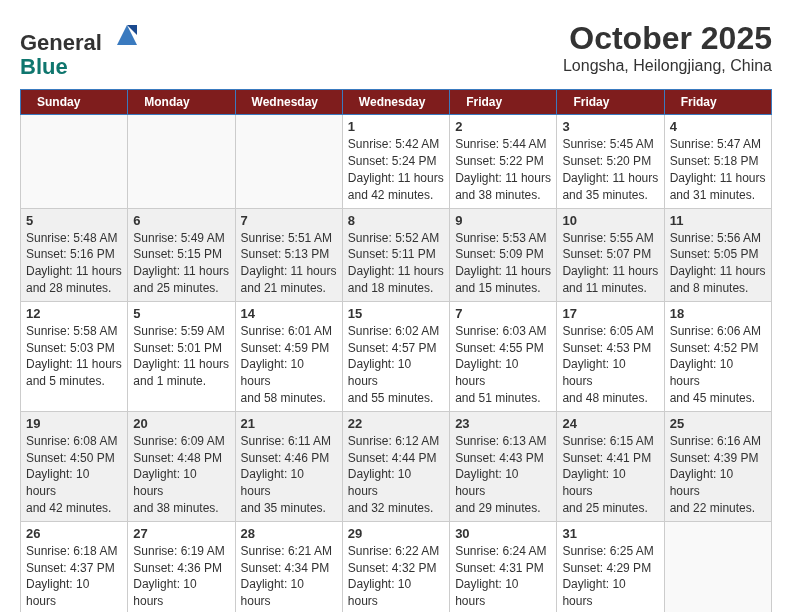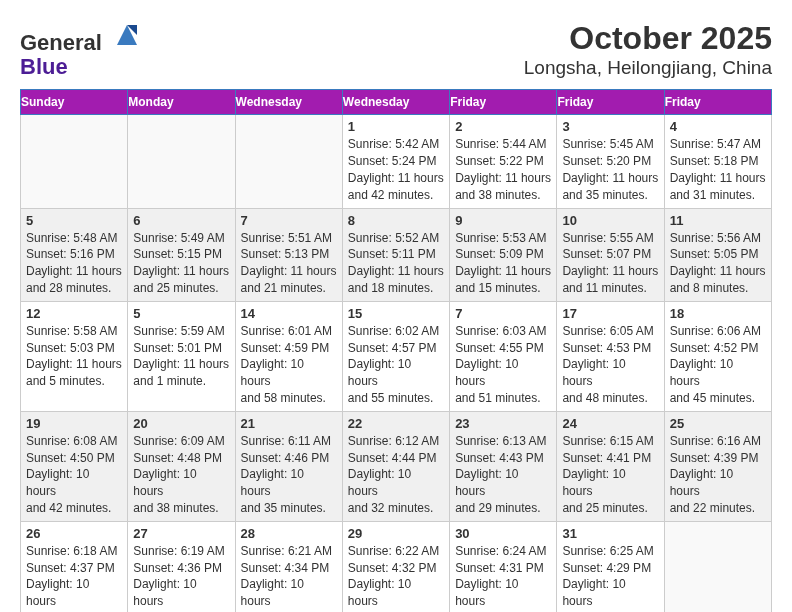--- a/index.html
+++ b/index.html
@@ -19,51 +19,51 @@
     .logo {
       display: flex;
       align-items: flex-start;
     }
     .logo-text {
       font-size: 22px;
       font-weight: bold;
       line-height: 1.1;
     }
     .logo-general { color: #333; }
-    .logo-blue { color: #4c1d95; }
+    .logo-blue { color: #0f766e; }
     .logo-icon {
       width: 30px;
       height: 30px;
       margin-left: 4px;
     }
     .title-block {
       text-align: right;
     }
     .month-title {
       font-size: 32px;
       font-weight: bold;
       color: #333;
       text-align: right;
     }
     .location {
-      font-size: 19px;
+      font-size: 16px;
       color: #333;
     }
     table {
       width: 100%;
       border-collapse: collapse;
       table-layout: fixed;
     }
     thead tr th {
-      background-color: #a21caf;
+      background-color: #7f1d1d;
       color: #fff;
       font-size: 12px;
       font-weight: bold;
       text-align: left;
-      padding: 5px 0;
+      padding: 5px 16px;
       border: 1px solid #3a7abf;
     }
     tbody tr td {
       border: 1px solid #ccc;
       vertical-align: top;
       padding: 4px 5px;
       font-size: 10px;
       color: #333;
       height: 85px;
       background: #fff;

